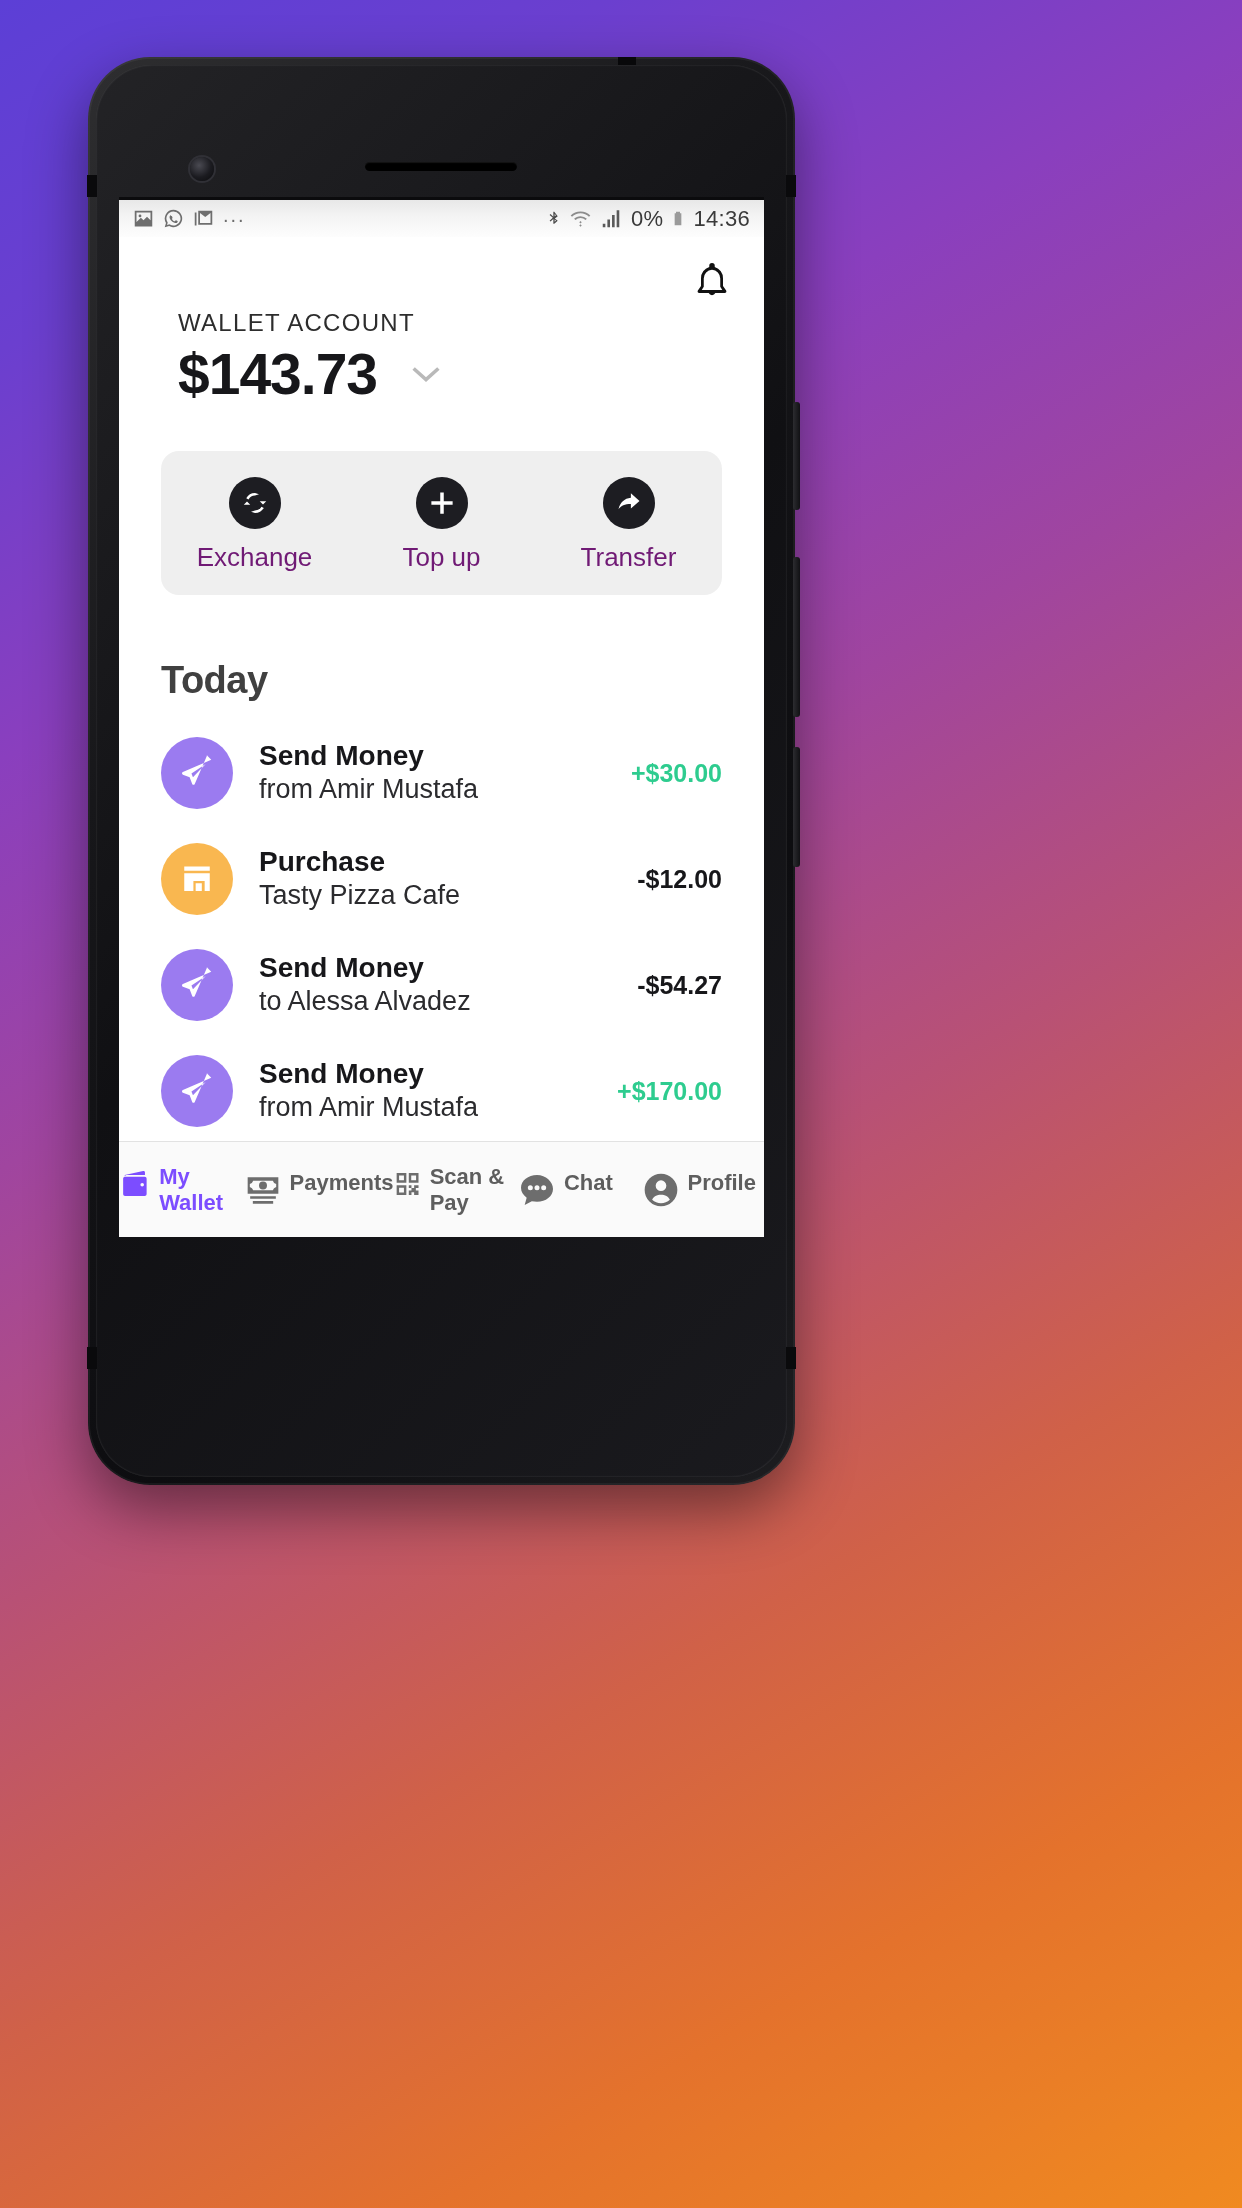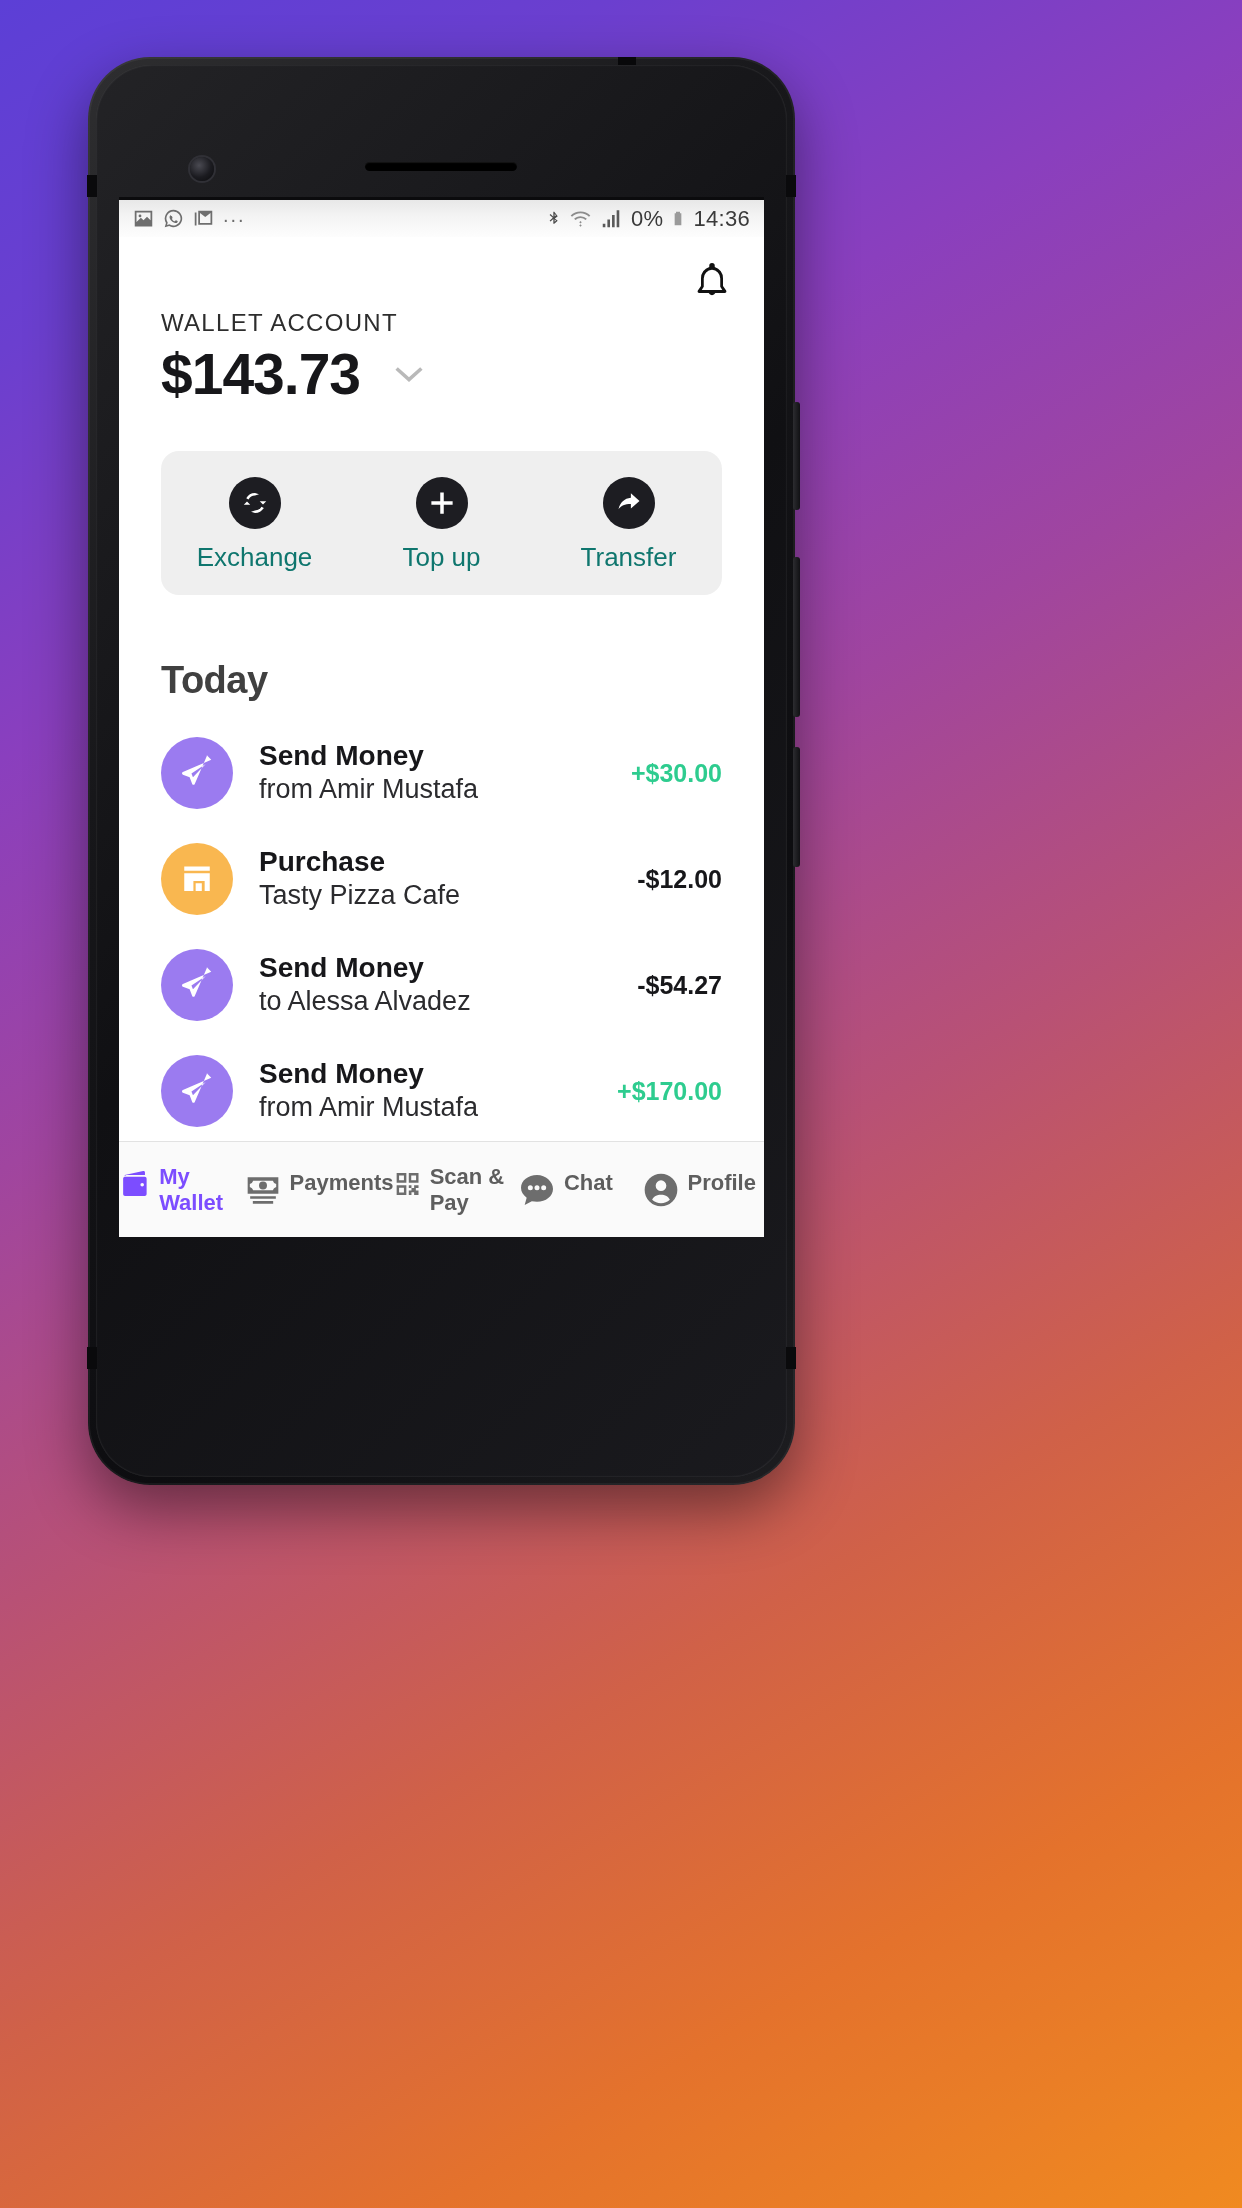--- a/index.html
+++ b/index.html
@@ -85,38 +85,38 @@
   .sb-bt{ width:16px; height:23px; fill:#4a4a4a; }
   .sb-wifi{ width:23px; height:21px; fill:#8c8c8c; }
   .sb-sig{ width:25px; height:21px; fill:#5a5a5a; }
   .sb-batt{ width:16px; height:23px; fill:#9a9a9a; }
 
   
   .app{ padding:0; background:#fff; height:calc(100% - 40px); position:relative; }
   .bell-row{ display:flex; justify-content:flex-end; padding:22px 30px 0 0; }
   .bell{ width:44px; height:44px; fill:#111; }
 
-  .acct{ padding:6px 0 0 42px; }
+  .acct{ padding:6px 0 0 42px;margin-left:17px; }
   .acct-label{ font-size:24px; letter-spacing:1.3px; color:#2d2d2d; font-weight:400; }
   .acct-row{ display:flex; align-items:center; gap:32px; margin-top:4px; }
   .acct-amount{ font-size:57px; font-weight:bold; color:#17171a; letter-spacing:-1px; }
   .chev{ width:34px; height:22px; stroke:#b9b9b9; stroke-width:2.6; fill:none; }
 
   .actions{
     margin:44px 42px 0 42px;
     background:#efefef; border-radius:18px;
     display:flex; padding:26px 0 22px 0;
   }
   .action{ flex:1; display:flex; flex-direction:column; align-items:center; gap:13px; cursor:pointer;}
   .action-circle{
     width:52px; height:52px; border-radius:50%; background:#1d1d22;
     display:flex; align-items:center; justify-content:center;
   }
   .action-circle svg{ width:30px; height:30px; fill:#fff; }
-  .action-label{ font-size:26px; color:#0f766e; font-weight:400; }
+  .action-label{ font-size:26px; color:#701a75; font-weight:400; }
 
   .today{ font-size:38px; font-weight:bold; color:#404040; padding:64px 0 0 42px; letter-spacing:-.5px;}
 
   .txlist{ margin-top:18px; }
   .tx{
     display:flex; align-items:center; padding:17px 42px 17px 42px; cursor:pointer;
   }
   .tx-ico{
     width:72px; height:72px; border-radius:50%;
     display:flex; align-items:center; justify-content:center; flex:0 0 72px;

